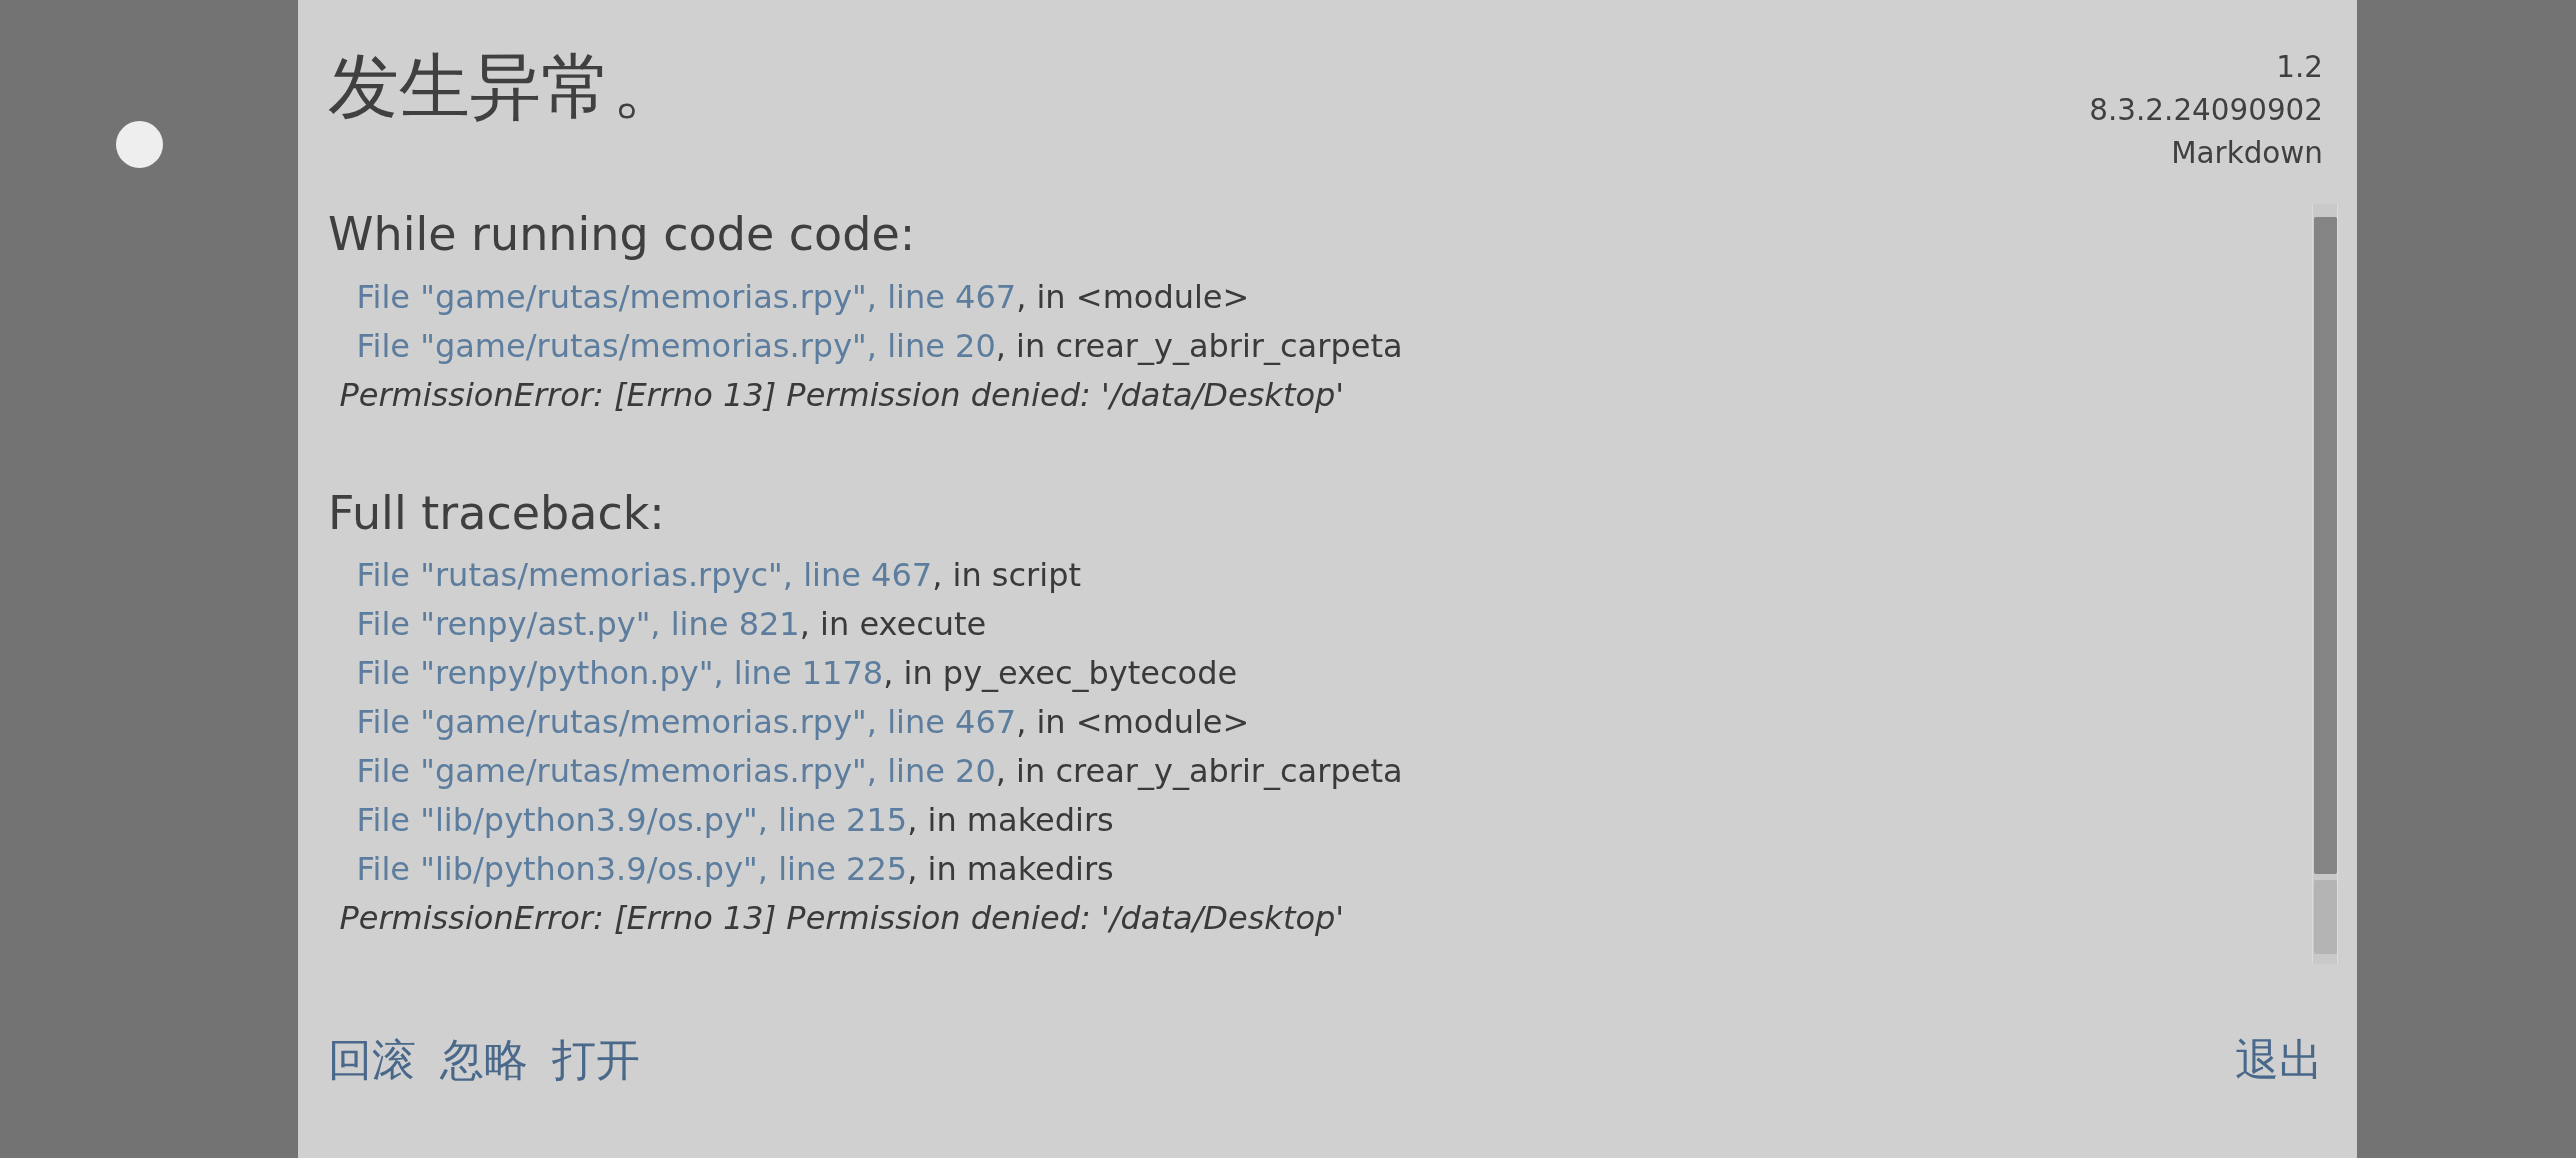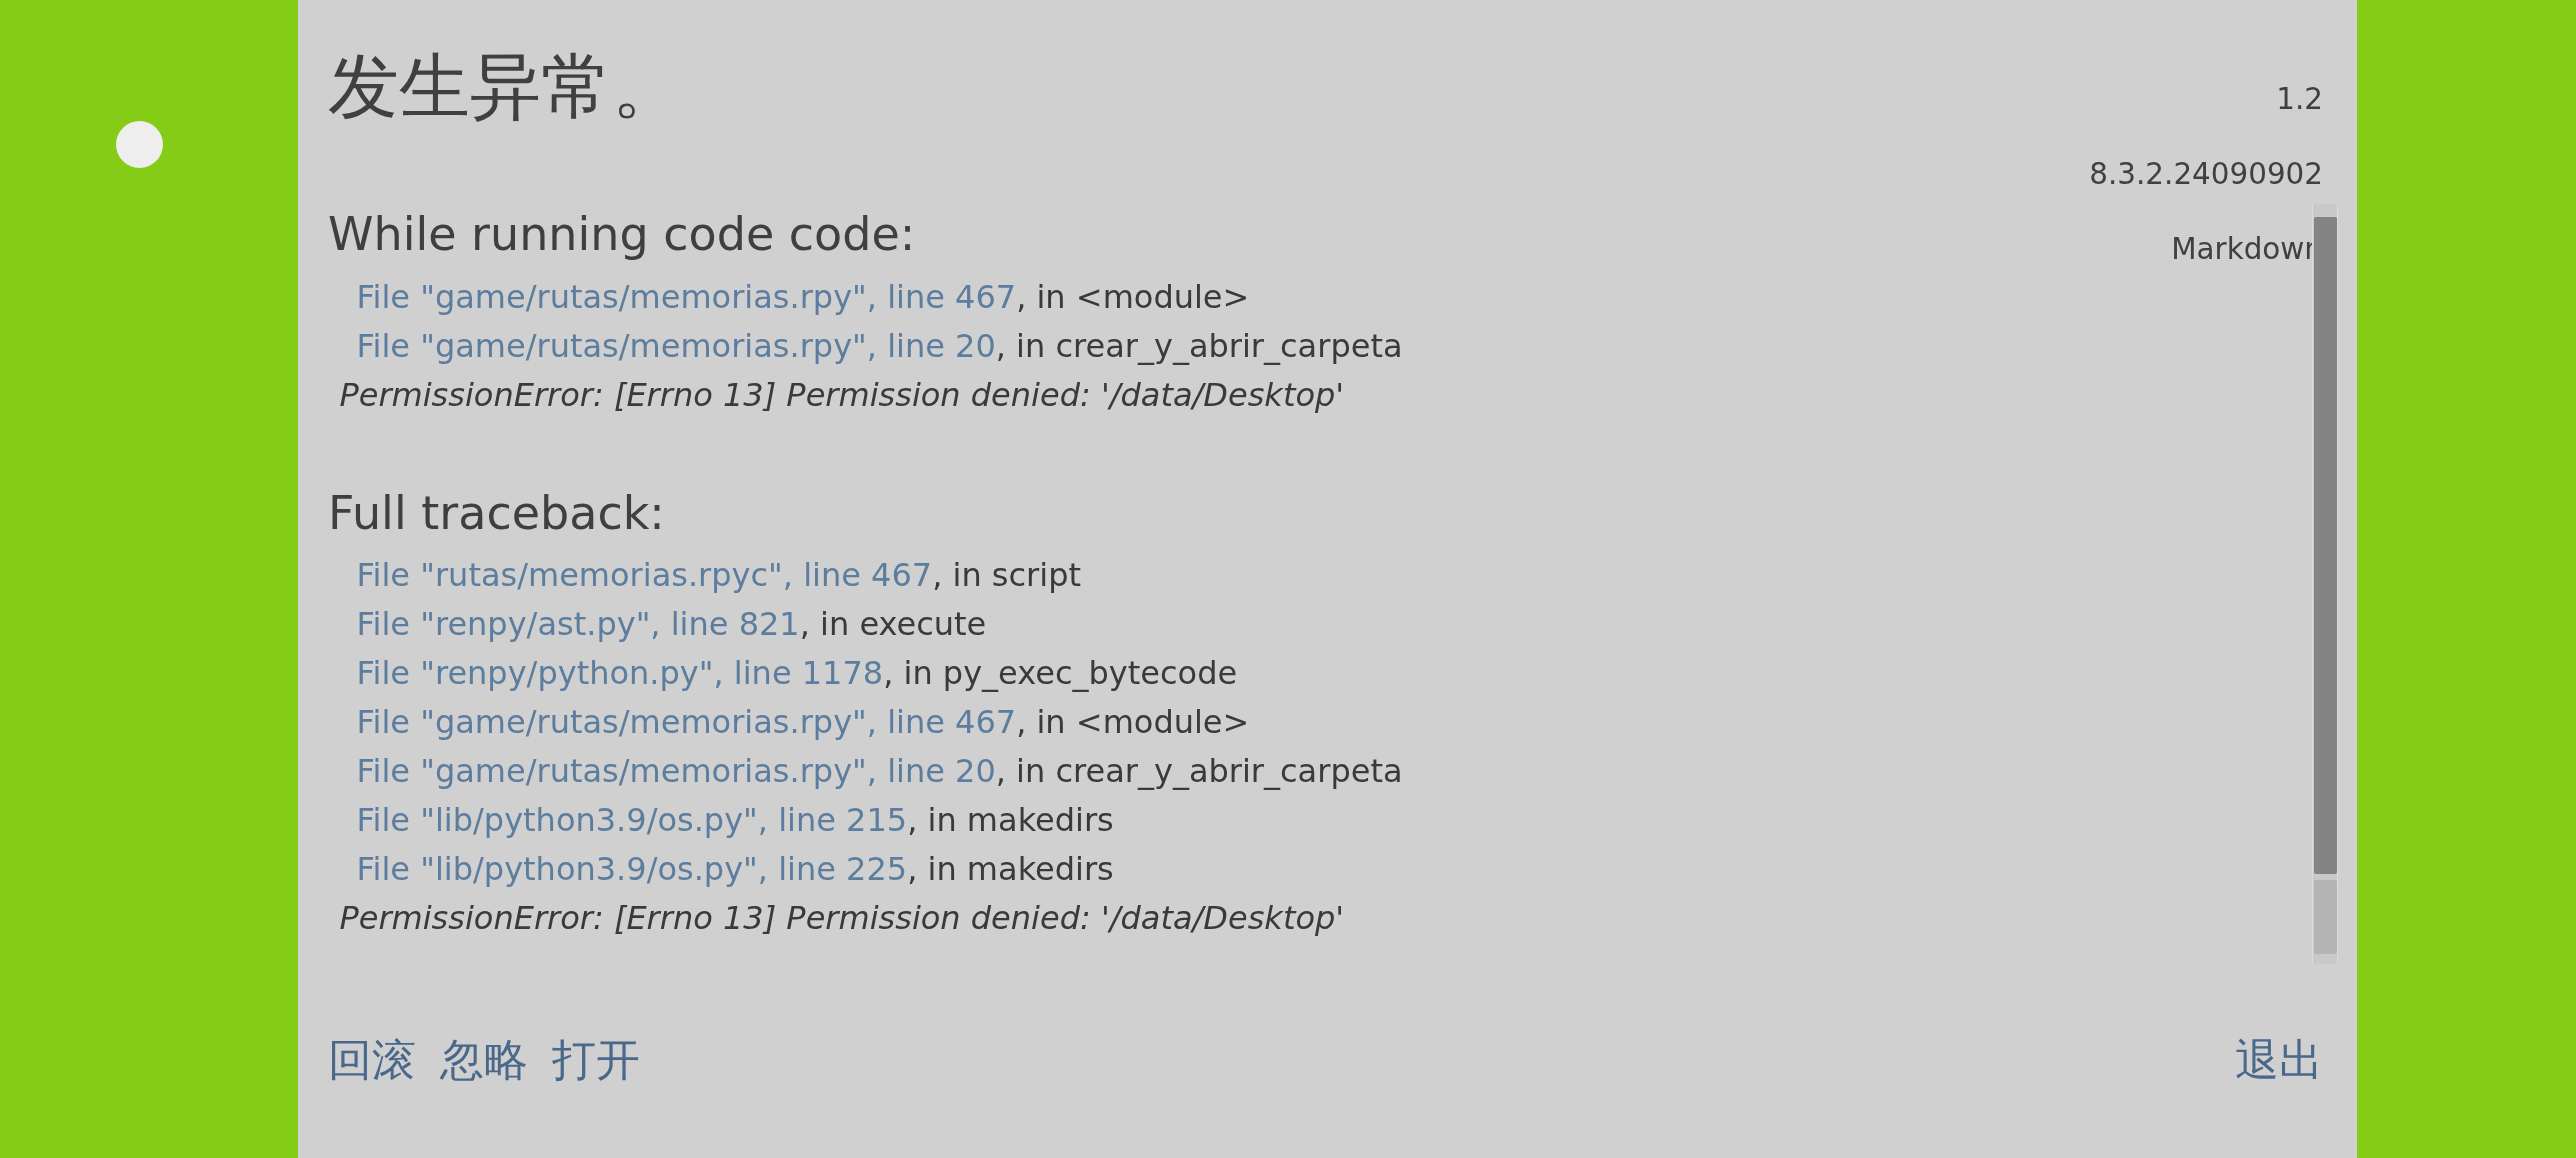--- a/index.html
+++ b/index.html
@@ -12,21 +12,21 @@
     height: 1159px;
     overflow: hidden;
     font-family: "DejaVu Sans", "Liberation Sans", sans-serif;
   }
 
   
   #device-root {
     position: relative;
     width: 2576px;
     height: 1159px;
-    background: #84cc16;
+    background: #737373;
   }
 
   
   #camera-cutout {
     position: absolute;
     left: 116px;
     top: 121px;
     width: 47px;
     height: 47px;
     border-radius: 50%;
@@ -66,21 +66,21 @@
 
   #version-block {
     position: absolute;
     right: 34px;
     top: 46px;
     text-align: right;
     font-size: 29.4px;
     line-height: 43px;
     color: #404040;
   }
-  #version-block div { white-space: nowrap; margin-top: 32px; }
+  #version-block div { white-space: nowrap; }
 
   
   #traceback-viewport {
     position: absolute;
     left: 0px;
     top: 204px;
     width: 1985px;
     height: 760px;
     overflow: hidden;
   }

